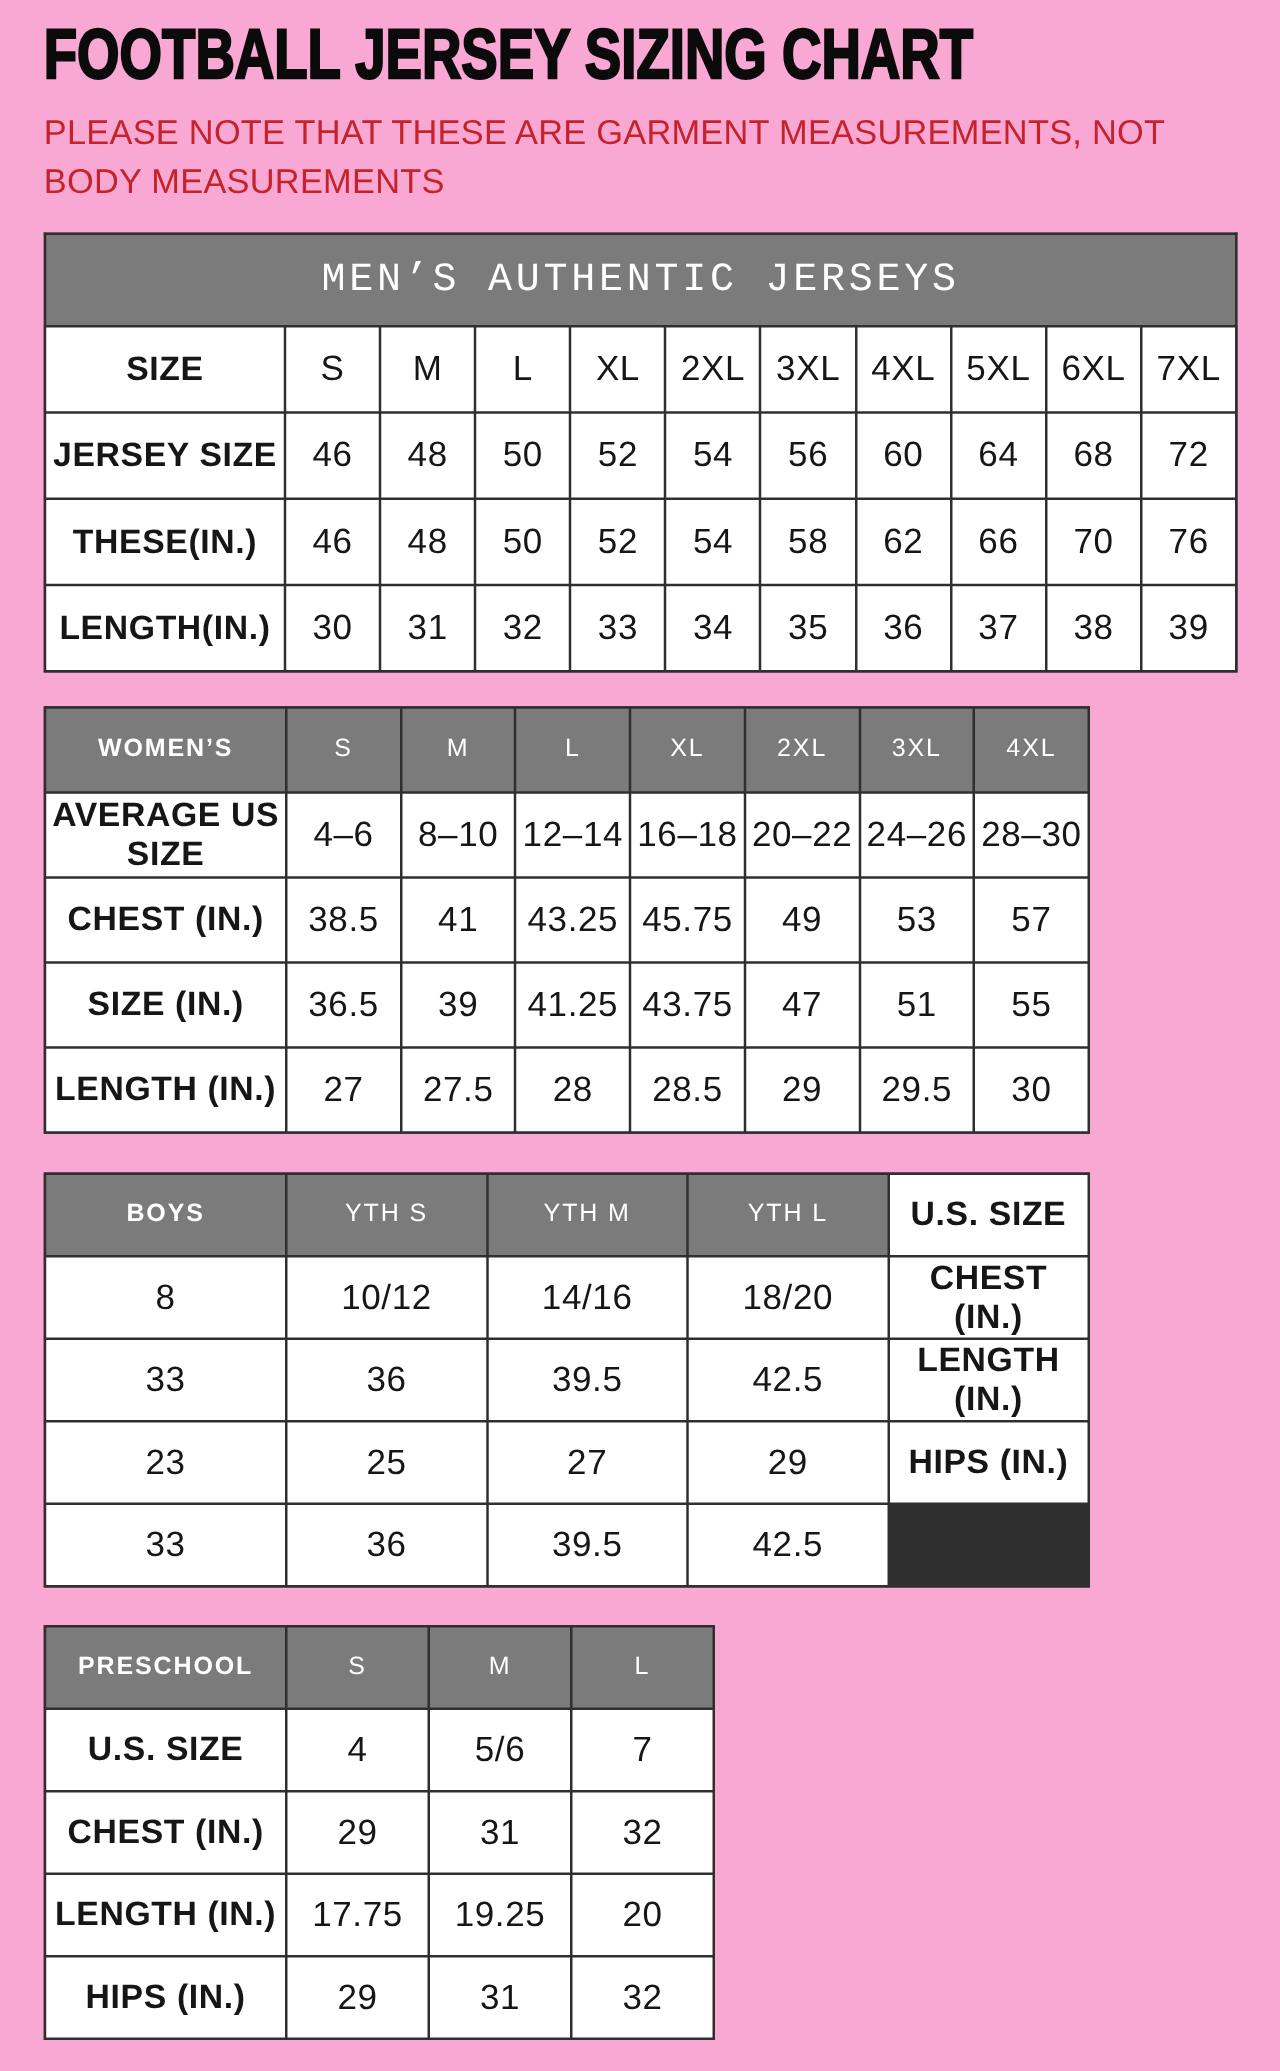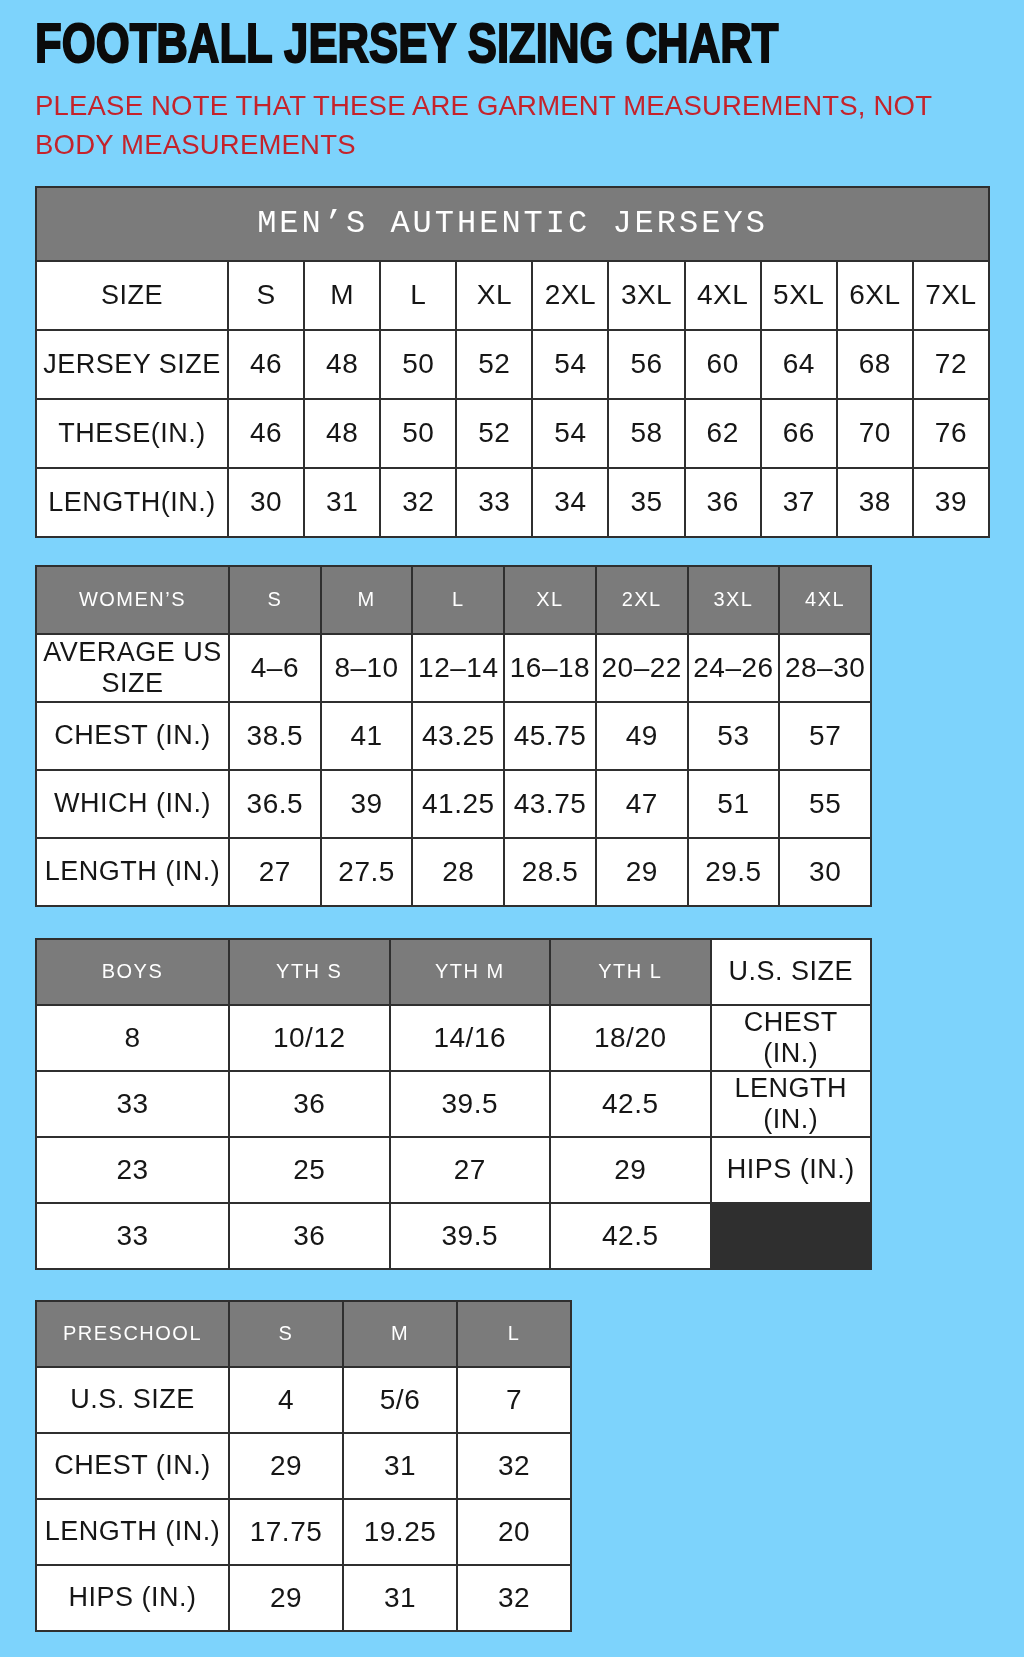--- a/index.html
+++ b/index.html
@@ -6,21 +6,21 @@
     margin: 0;
     padding: 0;
     background: #fdfdfc;
     font-family: "Liberation Sans", sans-serif;
   }
   .page {
     position: relative;
     width: 1024px;
     height: 1657px;
     overflow: hidden;
-    background: #7dd3fc;
+    background: #f9a8d4;
   }
   .content { padding: 14px 0 0 35px; }
 
   .title {
     margin: 0;
     font-size: 56px;
     font-weight: 700;
     color: #0b0b0b;
     letter-spacing: 0px;
     white-space: nowrap;
@@ -70,21 +70,21 @@
     display: flex;
     align-items: center;
     justify-content: center;
     text-align: center;
     font-size: 28px;
     letter-spacing: 0.5px;
     line-height: 1.15;
     padding: 0 4px;
     box-sizing: border-box;
   }
-  .cell.label { font-size: 27px; }
+  .cell.label { font-size: 27px; font-weight: bold; }
   .cell.head {
     background: var(--gray, #7b7b7b);
     color: #ffffff;
     font-size: 20px;
     letter-spacing: 1.5px;
   }
   .footer {
     margin: 24px 0 0 0;
     font-size: 26.5px;
     color: var(--red, #c4232b);
@@ -168,21 +168,21 @@
         <div class="cell">24–26</div>
         <div class="cell">28–30</div>
         <div class="cell label">CHEST (IN.)</div>
         <div class="cell">38.5</div>
         <div class="cell">41</div>
         <div class="cell">43.25</div>
         <div class="cell">45.75</div>
         <div class="cell">49</div>
         <div class="cell">53</div>
         <div class="cell">57</div>
-        <div class="cell label">WHICH (IN.)</div>
+        <div class="cell label">SIZE (IN.)</div>
         <div class="cell">36.5</div>
         <div class="cell">39</div>
         <div class="cell">41.25</div>
         <div class="cell">43.75</div>
         <div class="cell">47</div>
         <div class="cell">51</div>
         <div class="cell">55</div>
         <div class="cell label">LENGTH (IN.)</div>
         <div class="cell">27</div>
         <div class="cell">27.5</div>

